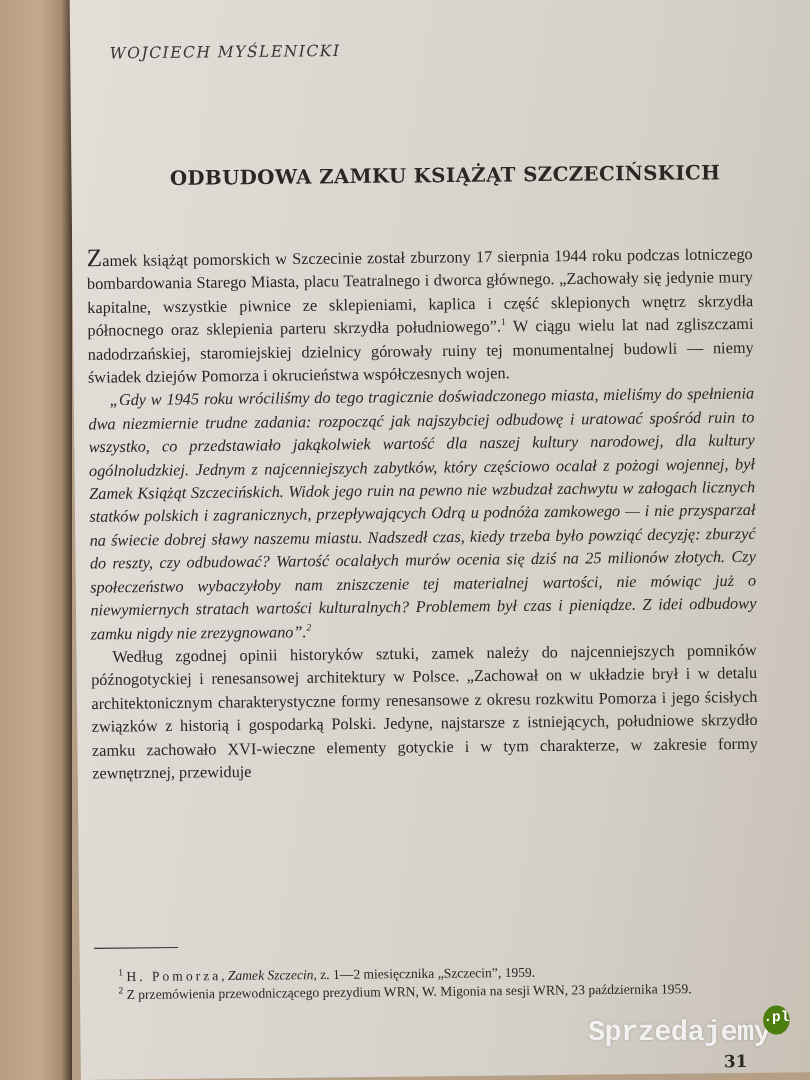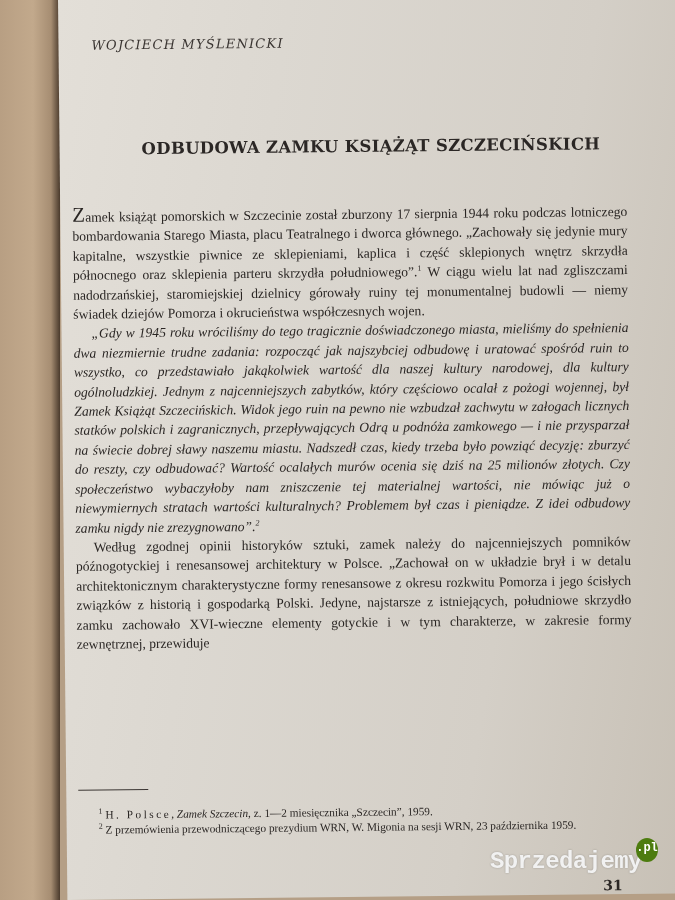--- a/index.html
+++ b/index.html
@@ -77,21 +77,21 @@
 
   <div class="body-text">
     <p><span class="dropcap">Z</span><span>amek książąt pomorskich w Szczecinie został zburzony 17 sierpnia 1944 roku podczas lotniczego bombardowania Starego Miasta, placu Teatralnego i dworca głównego. „Zachowały się jedynie mury kapitalne, wszystkie piwnice ze sklepieniami, kaplica i część sklepionych wnętrz skrzydła północnego oraz sklepienia parteru skrzydła południowego”.</span><sup>1</sup><span> W ciągu wielu lat nad zgliszczami nadodrzańskiej, staromiejskiej dzielnicy górowały ruiny tej monumentalnej budowli — niemy świadek dziejów Pomorza i okrucieństwa współczesnych wojen.</span></p>
     <p class="indent quote"><span>„Gdy w 1945 roku wróciliśmy do tego tragicznie doświadczonego miasta, mieliśmy do spełnienia dwa niezmiernie trudne zadania: rozpocząć jak najszybciej odbudowę i uratować spośród ruin to wszystko, co przedstawiało jakąkolwiek wartość dla naszej kultury narodowej, dla kultury ogólnoludzkiej. Jednym z najcenniejszych zabytków, który częściowo ocalał z pożogi wojennej, był Zamek Książąt Szczecińskich. Widok jego ruin na pewno nie wzbudzał zachwytu w załogach licznych statków polskich i zagranicznych, przepływających Odrą u podnóża zamkowego — i nie przysparzał na świecie dobrej sławy naszemu miastu. Nadszedł czas, kiedy trzeba było powziąć decyzję: zburzyć do reszty, czy odbudować? Wartość ocalałych murów ocenia się dziś na 25 milionów złotych. Czy społeczeństwo wybaczyłoby nam zniszczenie tej materialnej wartości, nie mówiąc już o niewymiernych stratach wartości kulturalnych? Problemem był czas i pieniądze. Z idei odbudowy zamku nigdy nie zrezygnowano”.</span><sup>2</sup></p>
     <p class="indent"><span>Według zgodnej opinii historyków sztuki, zamek należy do najcenniejszych pomników późnogotyckiej i renesansowej architektury w Polsce. „Zachował on w układzie brył i w detalu architektonicznym charakterystyczne formy renesansowe z okresu rozkwitu Pomorza i jego ścisłych związków z historią i gospodarką Polski. Jedyne, najstarsze z istniejących, południowe skrzydło zamku zachowało XVI-wieczne elementy gotyckie i w tym charakterze, w zakresie formy zewnętrznej, przewiduje</span></p>
   </div>
 
   <div class="fn-rule"></div>
 
   <div class="footnotes">
-    <p class="fn1"><sup>1</sup> <span class="spaced">H. Polsce</span><span>, </span><span class="italic">Zamek Szczecin</span><span>, z. 1—2 miesięcznika „Szczecin”, 1959.</span></p>
+    <p class="fn1"><sup>1</sup> <span class="spaced">H. Pomorza</span><span>, </span><span class="italic">Zamek Szczecin</span><span>, z. 1—2 miesięcznika „Szczecin”, 1959.</span></p>
     <p class="fn2"><sup>2</sup> <span>Z przemówienia przewodniczącego prezydium WRN, W. Migonia na sesji WRN, 23 października 1959.</span></p>
   </div>
 
   <div class="page-number">31</div>
 </div>
 
 <div class="watermark">
   <span>Sprzedajemy</span>
   <span class="badge">.pl</span>
 </div>

